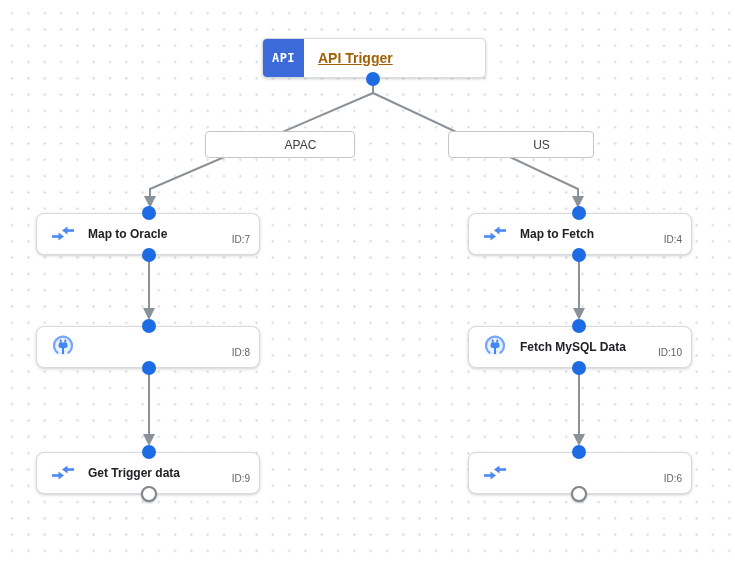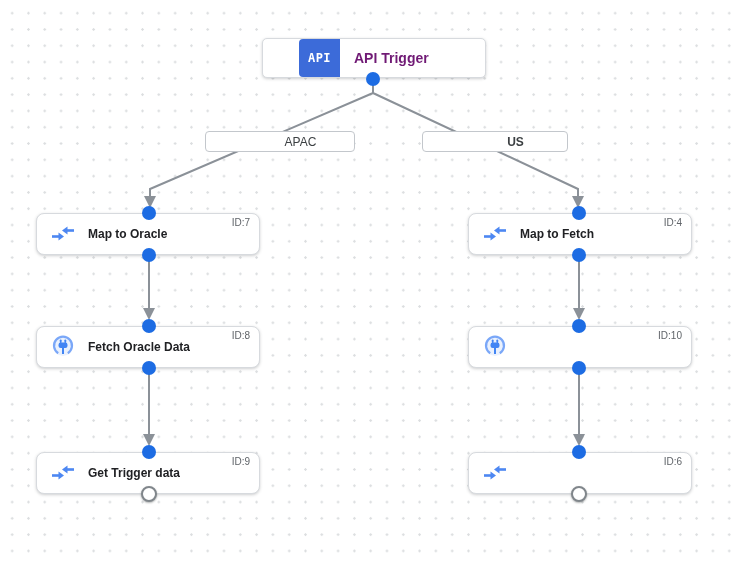--- a/index.html
+++ b/index.html
@@ -11,41 +11,41 @@
   }
   .canvas-bottom{position:absolute;left:0;bottom:0;width:735px;height:15px;background:#fff;z-index:0;}
   svg.edges{position:absolute;left:0;top:0;z-index:1;pointer-events:none;}
   .edge-line{stroke:#8b9198;stroke-width:2;fill:none;}
   .edge-arrow{fill:#8b9198;stroke:none;}
 
   .trigger{
     position:absolute;left:262px;top:38px;width:224px;height:40px;box-sizing:border-box;
     background:#fff;border:1px solid #d7dade;border-radius:5px;
     box-shadow:0 1px 3px rgba(60,64,67,.25);
-    display:flex;align-items:stretch;z-index:2;padding-left:36px;
+    display:flex;align-items:stretch;z-index:2;
   }
   .trigger-badge{
     width:41px;flex:0 0 41px;background:#3c6bd9;border-radius:4px 0 0 4px;
     display:flex;align-items:center;justify-content:center;
     color:#fff;font-family:"DejaVu Sans Mono",monospace;font-size:12px;font-weight:bold;letter-spacing:.5px;
   }
-  .trigger-label{display:flex;align-items:center;padding-left:14px;font-size:14px;font-weight:600;color:#701a75;}
+  .trigger-label{display:flex;align-items:center;padding-left:14px;font-size:14px;font-weight:600;color:#a16207;text-decoration:underline;}
 
   .task{
     position:absolute;width:224px;height:42px;box-sizing:border-box;
     background:#fff;border:1px solid #d7dade;border-radius:8px;
     box-shadow:0 1px 3px rgba(60,64,67,.25);
     display:flex;align-items:center;padding:0 14px;z-index:2;
   }
   .task .icon{flex:0 0 24px;height:24px;display:flex;align-items:center;justify-content:center;}
   .task-label{margin-left:13px;font-size:12px;font-weight:600;color:#202124;white-space:nowrap;}
-  .task-id{position:absolute;top:3px;right:9px;font-size:10px;color:#5f6368;margin-left:28px;}
+  .task-id{position:absolute;top:20px;right:9px;font-size:10px;color:#5f6368;margin-left:28px;}
 
   .branch-label{
-    position:absolute;height:21px;box-sizing:border-box;background:#fff;
+    position:absolute;height:27px;box-sizing:border-box;background:#fff;
     border:1px solid #c3c7cc;border-radius:4px;z-index:2;
     display:flex;align-items:center;justify-content:center;
     font-size:12px;color:#3c4043;padding-left:41px;
   }
   .port{
     position:absolute;width:14px;height:14px;border-radius:50%;
     background:#1d6ce3;transform:translate(-50%,-50%);z-index:4;
   }
   .port.open{background:#fff;border:2px solid #80868b;box-sizing:border-box;width:16px;height:16px;box-shadow:0 1px 2px rgba(60,64,67,.4);}
 </style>
@@ -71,21 +71,21 @@
   </svg>
 
   <div class="trigger">
     <div class="trigger-badge">API</div>
     <div class="trigger-label">API Trigger</div>
   </div>
 
   <div class="branch-label" style="left:205px;top:131px;width:150px;">
     <span>APAC</span>
   </div>
-  <div class="branch-label" style="left:422px;top:131px;width:146px;font-weight:bold;">
+  <div class="branch-label" style="left:448px;top:131px;width:146px;">
     <span>US</span>
   </div>
 
   <div class="task" style="left:36px;top:213px;">
     <span class="icon">
       <svg width="22" height="18" viewBox="0 0 22 18">
         <g fill="#4d87f2">
           <rect x="0" y="10.2" width="7" height="2.6"></rect>
           <polygon points="6.5,7.5 12,11.5 6.5,15.5"></polygon>
           <rect x="15" y="4.2" width="7" height="2.6"></rect>
@@ -103,21 +103,20 @@
         <circle cx="12" cy="11" r="10" fill="#eaf1fd"></circle>
         <path d="M7.2 18.2 A9 9 0 1 1 16.8 18.2" fill="none" stroke="#7aa7f8" stroke-width="2.2"></path>
         <g fill="#4285f4">
           <rect x="8.8" y="4.5" width="1.8" height="3.5" rx="0.8"></rect>
           <rect x="13.4" y="4.5" width="1.8" height="3.5" rx="0.8"></rect>
           <rect x="7.5" y="7.5" width="9" height="5.5" rx="2.2"></rect>
           <rect x="11" y="12.5" width="2" height="6.5"></rect>
         </g>
       </svg>
     </span>
-    <span class="task-label">Fetch Oracle Data</span>
     <span class="task-id">ID:8</span>
   </div>
 
   <div class="task" style="left:36px;top:452px;">
     <span class="icon">
       <svg width="22" height="18" viewBox="0 0 22 18">
         <g fill="#4d87f2">
           <rect x="0" y="10.2" width="7" height="2.6"></rect>
           <polygon points="6.5,7.5 12,11.5 6.5,15.5"></polygon>
           <rect x="15" y="4.2" width="7" height="2.6"></rect>
@@ -150,20 +149,21 @@
         <circle cx="12" cy="11" r="10" fill="#eaf1fd"></circle>
         <path d="M7.2 18.2 A9 9 0 1 1 16.8 18.2" fill="none" stroke="#7aa7f8" stroke-width="2.2"></path>
         <g fill="#4285f4">
           <rect x="8.8" y="4.5" width="1.8" height="3.5" rx="0.8"></rect>
           <rect x="13.4" y="4.5" width="1.8" height="3.5" rx="0.8"></rect>
           <rect x="7.5" y="7.5" width="9" height="5.5" rx="2.2"></rect>
           <rect x="11" y="12.5" width="2" height="6.5"></rect>
         </g>
       </svg>
     </span>
+    <span class="task-label">Fetch MySQL Data</span>
     <span class="task-id">ID:10</span>
   </div>
 
   <div class="task" style="left:468px;top:452px;">
     <span class="icon">
       <svg width="22" height="18" viewBox="0 0 22 18">
         <g fill="#4d87f2">
           <rect x="0" y="10.2" width="7" height="2.6"></rect>
           <polygon points="6.5,7.5 12,11.5 6.5,15.5"></polygon>
           <rect x="15" y="4.2" width="7" height="2.6"></rect>

